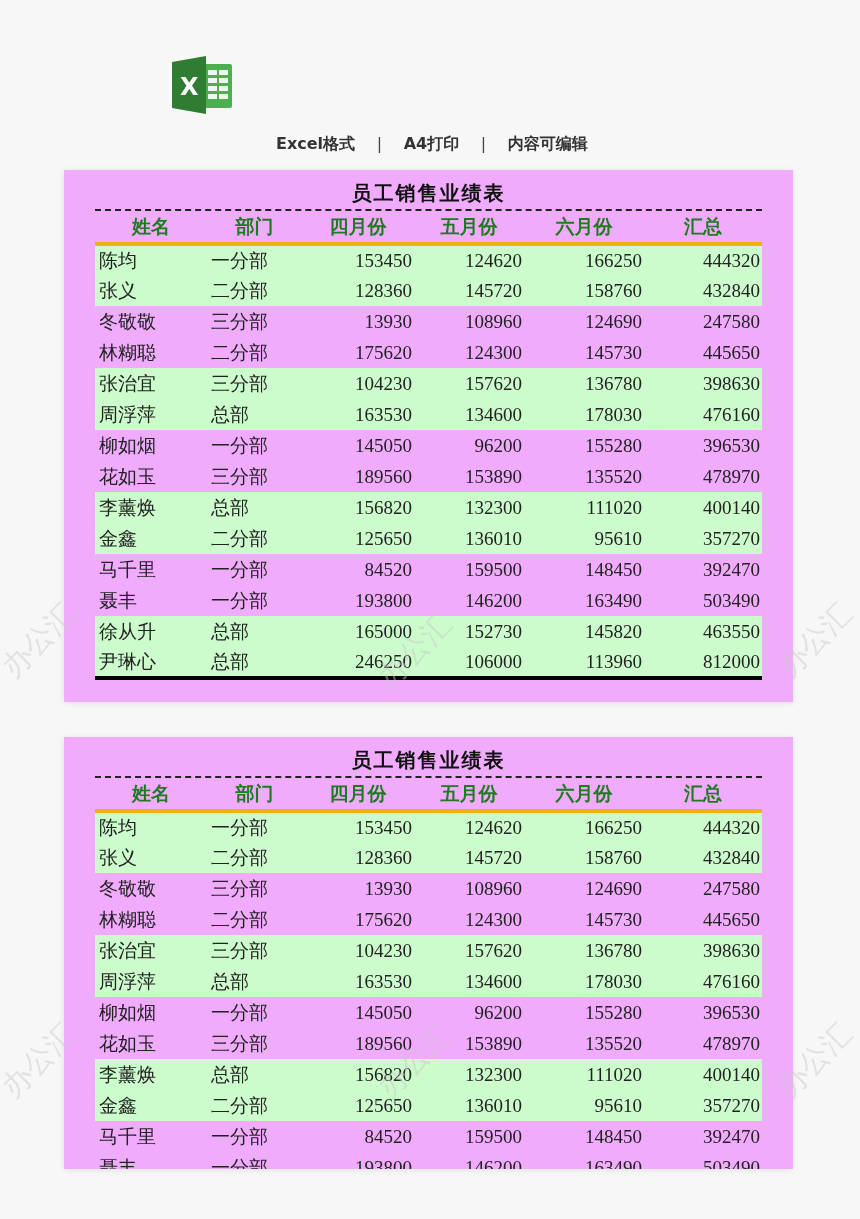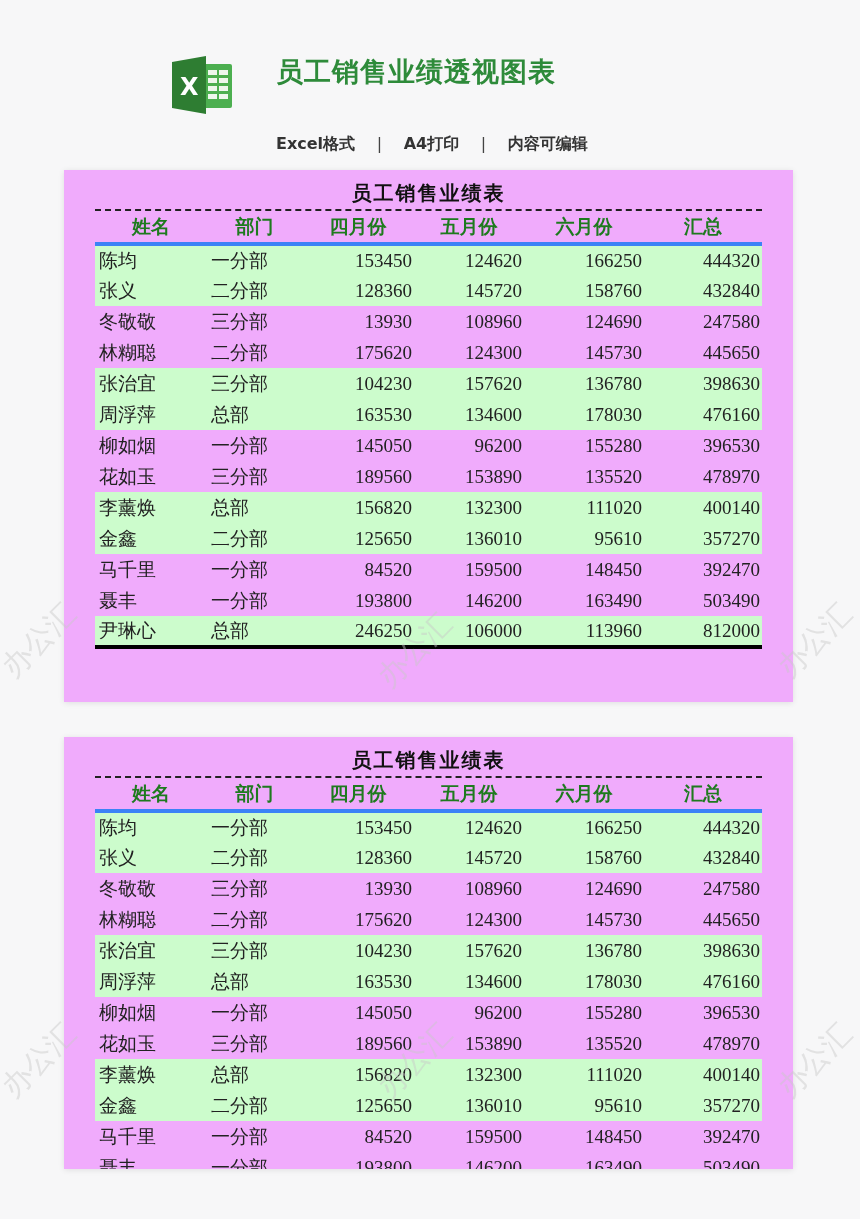--- a/index.html
+++ b/index.html
@@ -46,21 +46,21 @@
   table.grid col.c-name { width: 112px; }
   table.grid col.c-dept { width: 95px; }
   table.grid col.c-m { width: 112px; }
   table.grid col.c-m2 { width: 110px; }
   table.grid col.c-m3 { width: 120px; }
   table.grid col.c-tot { width: 118px; }
 
   table.grid th {
     height: 33px; font-size: 19px; font-weight: bold; color: #1e7a1e;
     font-family: "DejaVu Sans", "Liberation Sans", sans-serif;
-    border-bottom: 4px solid #3b82f6;
+    border-bottom: 4px solid #eab308;
     text-align: center;
   }
   table.grid td {
     height: 31px; font-size: 19px; color: #222;
     font-family: "Liberation Serif", "DejaVu Serif", serif;
     padding: 0 2px 0 4px; white-space: nowrap;
   }
   table.grid td.num { text-align: right; font-family: "Liberation Serif", "DejaVu Serif", serif; }
   table.grid tr.green td { background: #ccfccc; }
   table.grid tr.last td { border-bottom: 4px solid #000000; }
@@ -85,21 +85,20 @@
           <rect x="47" y="22" width="9" height="5"></rect>
         <rect x="36" y="30" width="9" height="5"></rect>
           <rect x="47" y="30" width="9" height="5"></rect>
         <rect x="36" y="38" width="9" height="5"></rect>
           <rect x="47" y="38" width="9" height="5"></rect>
       </g>
       <path d="M0 6 L34 0 L34 58 L0 52 Z" fill="#2e7d32"></path>
       <text x="8" y="39" font-family="DejaVu Sans, sans-serif" font-size="24" font-weight="bold" fill="#ffffff">X</text>
     </svg>
   </div>
-  <div class="hdr-title">员工销售业绩透视图表</div>
   <div class="hdr-sub">
     <span>Excel格式</span>
     <span class="sep">|</span>
     <span>A4打印</span>
     <span class="sep">|</span>
     <span>内容可编辑</span>
   </div>
 </div>
 
 <div class="card card-1">
@@ -214,20 +213,28 @@
           <td class="num">392470</td>
         </tr>
         <tr>
           <td>聂丰</td>
           <td>一分部</td>
           <td class="num">193800</td>
           <td class="num">146200</td>
           <td class="num">163490</td>
           <td class="num">503490</td>
         </tr>
+        <tr class="green">
+          <td>徐从升</td>
+          <td>总部</td>
+          <td class="num">165000</td>
+          <td class="num">152730</td>
+          <td class="num">145820</td>
+          <td class="num">463550</td>
+        </tr>
         <tr class="green last">
           <td>尹琳心</td>
           <td>总部</td>
           <td class="num">246250</td>
           <td class="num">106000</td>
           <td class="num">113960</td>
           <td class="num">812000</td>
         </tr>
       </tbody>
   </table>

